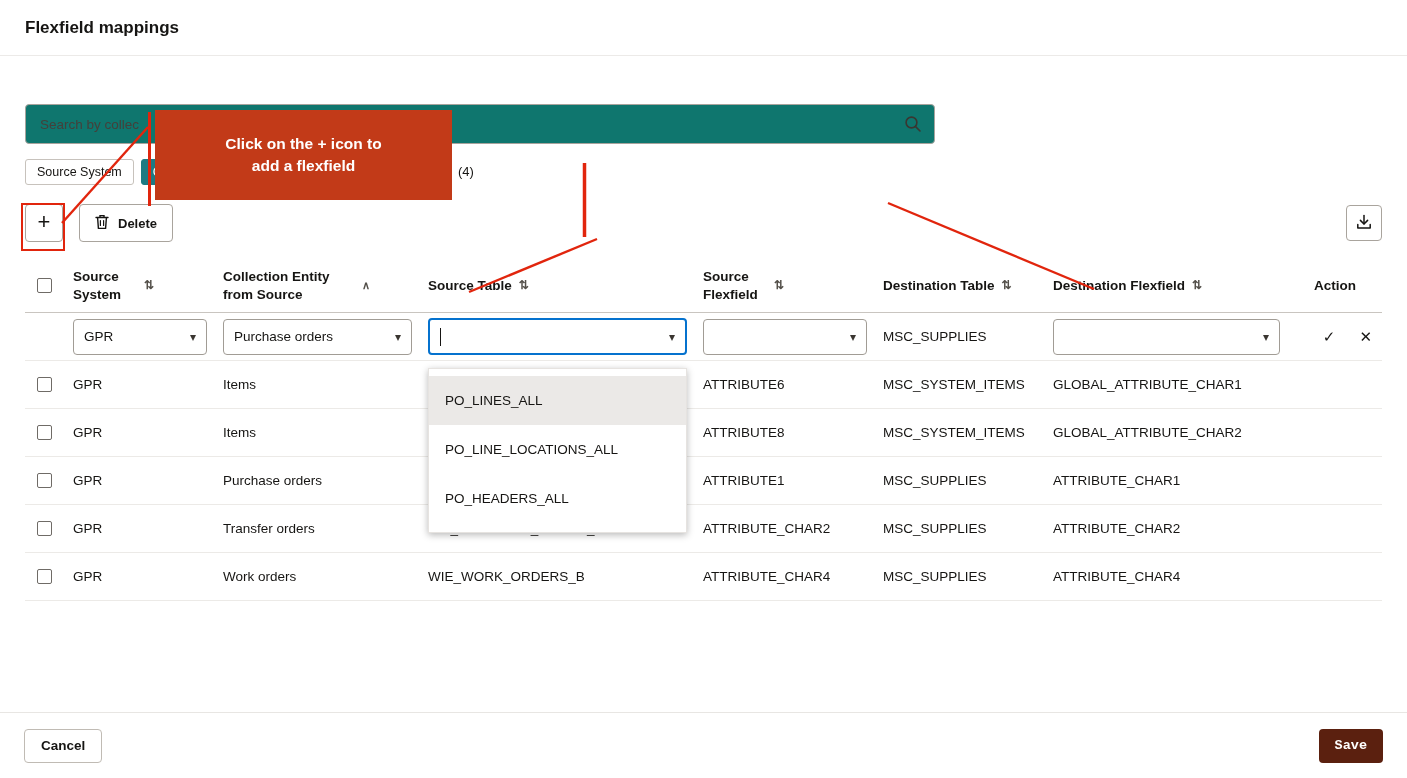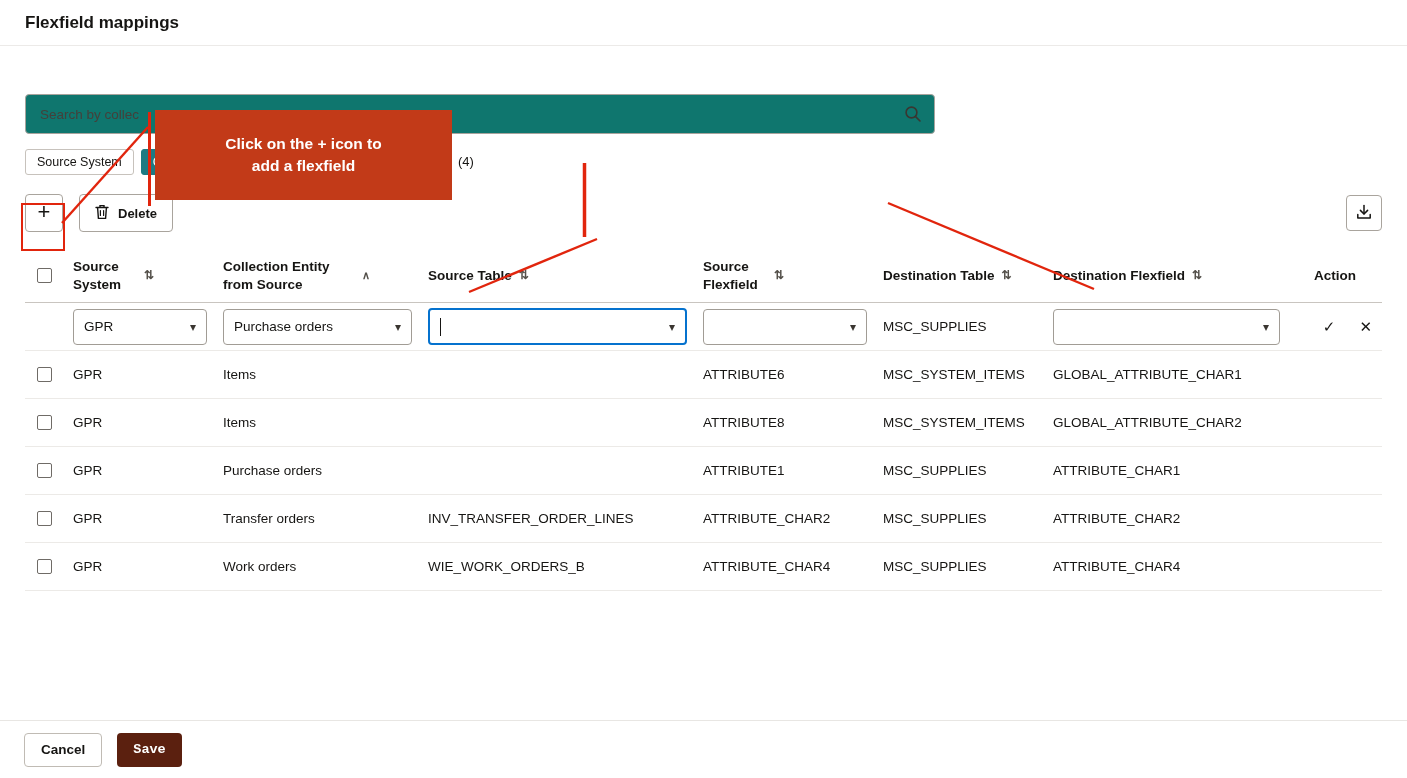--- a/index.html
+++ b/index.html
@@ -3,21 +3,21 @@
 <meta charset="utf-8">
 <style>
   * { box-sizing: border-box; }
   html,body { margin:0; padding:0; background:#fff; }
   .page {
     position:relative; width:1407px; height:778px; overflow:hidden;
     background:#fff; color:#161513;
     font-family:"Liberation Sans", sans-serif;
   }
   
-  .hdr { height:46px; display:flex; align-items:center; padding:0 25px; border-bottom:1px solid #eceae8; }
+  .hdr { height:56px; display:flex; align-items:center; padding:0 25px; border-bottom:1px solid #eceae8; }
   .hdr h1 { font-size:17px; font-weight:700; margin:0; }
 
   .content { padding:0 25px; }
 
   
   .search-row { margin-top:48px; position:relative; width:910px; }
   .search-input {
     width:100%; height:40px; border:1px solid #a8a39d; border-radius:4px;
     padding:0 44px 0 14px; font-size:13.5px; color:#161513; outline:none;
     font-family:inherit; background:#0f766e;
@@ -94,22 +94,22 @@
     display:flex; flex-direction:column; align-items:center; justify-content:center;
     line-height:1.45; text-align:center;
   }
   .c1 { left:155px; top:110px; width:297px; height:90px; }
   .c2 { left:597px; top:161px; width:292px; height:84px; }
   .hl-rect { position:absolute; left:21px; top:203px; width:44px; height:48px; border:2.5px solid #e1250d; }
   svg.lines { position:absolute; left:0; top:0; }
 
   
   .footer {
-    position:absolute; left:0; right:0; bottom:0; height:58px; background:#fff;
-    border-top:1px solid #e8e6e3; display:flex; align-items:center; justify-content:flex-start;
+    position:absolute; left:0; right:0; bottom:0; height:66px; background:#fff;
+    border-top:1px solid #e8e6e3; display:flex; align-items:center; justify-content:space-between;
     gap:15px; padding:0 24px;
   }
   .btn-secondary {
     height:34px; padding:0 16px; border:1px solid #c0bbb4; border-radius:4px;
     background:#fff; font-weight:700; font-size:13.5px; color:#161513; cursor:pointer; font-family:inherit;
   }
   .btn-primary {
     height:34px; padding:0 16px; border:none; border-radius:4px;
     background:#5b200f; color:#fff; font-weight:700; font-size:13.5px; cursor:pointer; font-family:Liberation Mono, monospace;
   }
@@ -301,20 +301,25 @@
     <div class="td">WIE_WORK_ORDERS_B</div>
     <div class="td">ATTRIBUTE_CHAR4</div>
     <div class="td">MSC_SUPPLIES</div>
     <div class="td">ATTRIBUTE_CHAR4</div>
     <div class="td"></div>
   </div>
         </div>
     </div>
   </div>
 
+  <div class="dropdown">
+    <div class="option selected">PO_LINES_ALL</div>
+    <div class="option">PO_LINE_LOCATIONS_ALL</div>
+    <div class="option">PO_HEADERS_ALL</div>
+  </div>
 
   <div class="annotations">
     <svg class="lines" width="1407" height="778" viewBox="0 0 1407 778" fill="none">
       <line x1="149.5" y1="112" x2="149.5" y2="206" stroke="#e1250d" stroke-width="3"></line>
       <line x1="148" y1="127" x2="62" y2="223" stroke="#e1250d" stroke-width="2.4"></line>
       <line x1="584.5" y1="163" x2="584.5" y2="237" stroke="#e1250d" stroke-width="3.5"></line>
       <line x1="597" y1="239" x2="469" y2="292" stroke="#e1250d" stroke-width="2.4"></line>
       <line x1="888" y1="203" x2="1094" y2="289" stroke="#e1250d" stroke-width="2.4"></line>
     </svg>
     <div class="hl-rect"></div>

